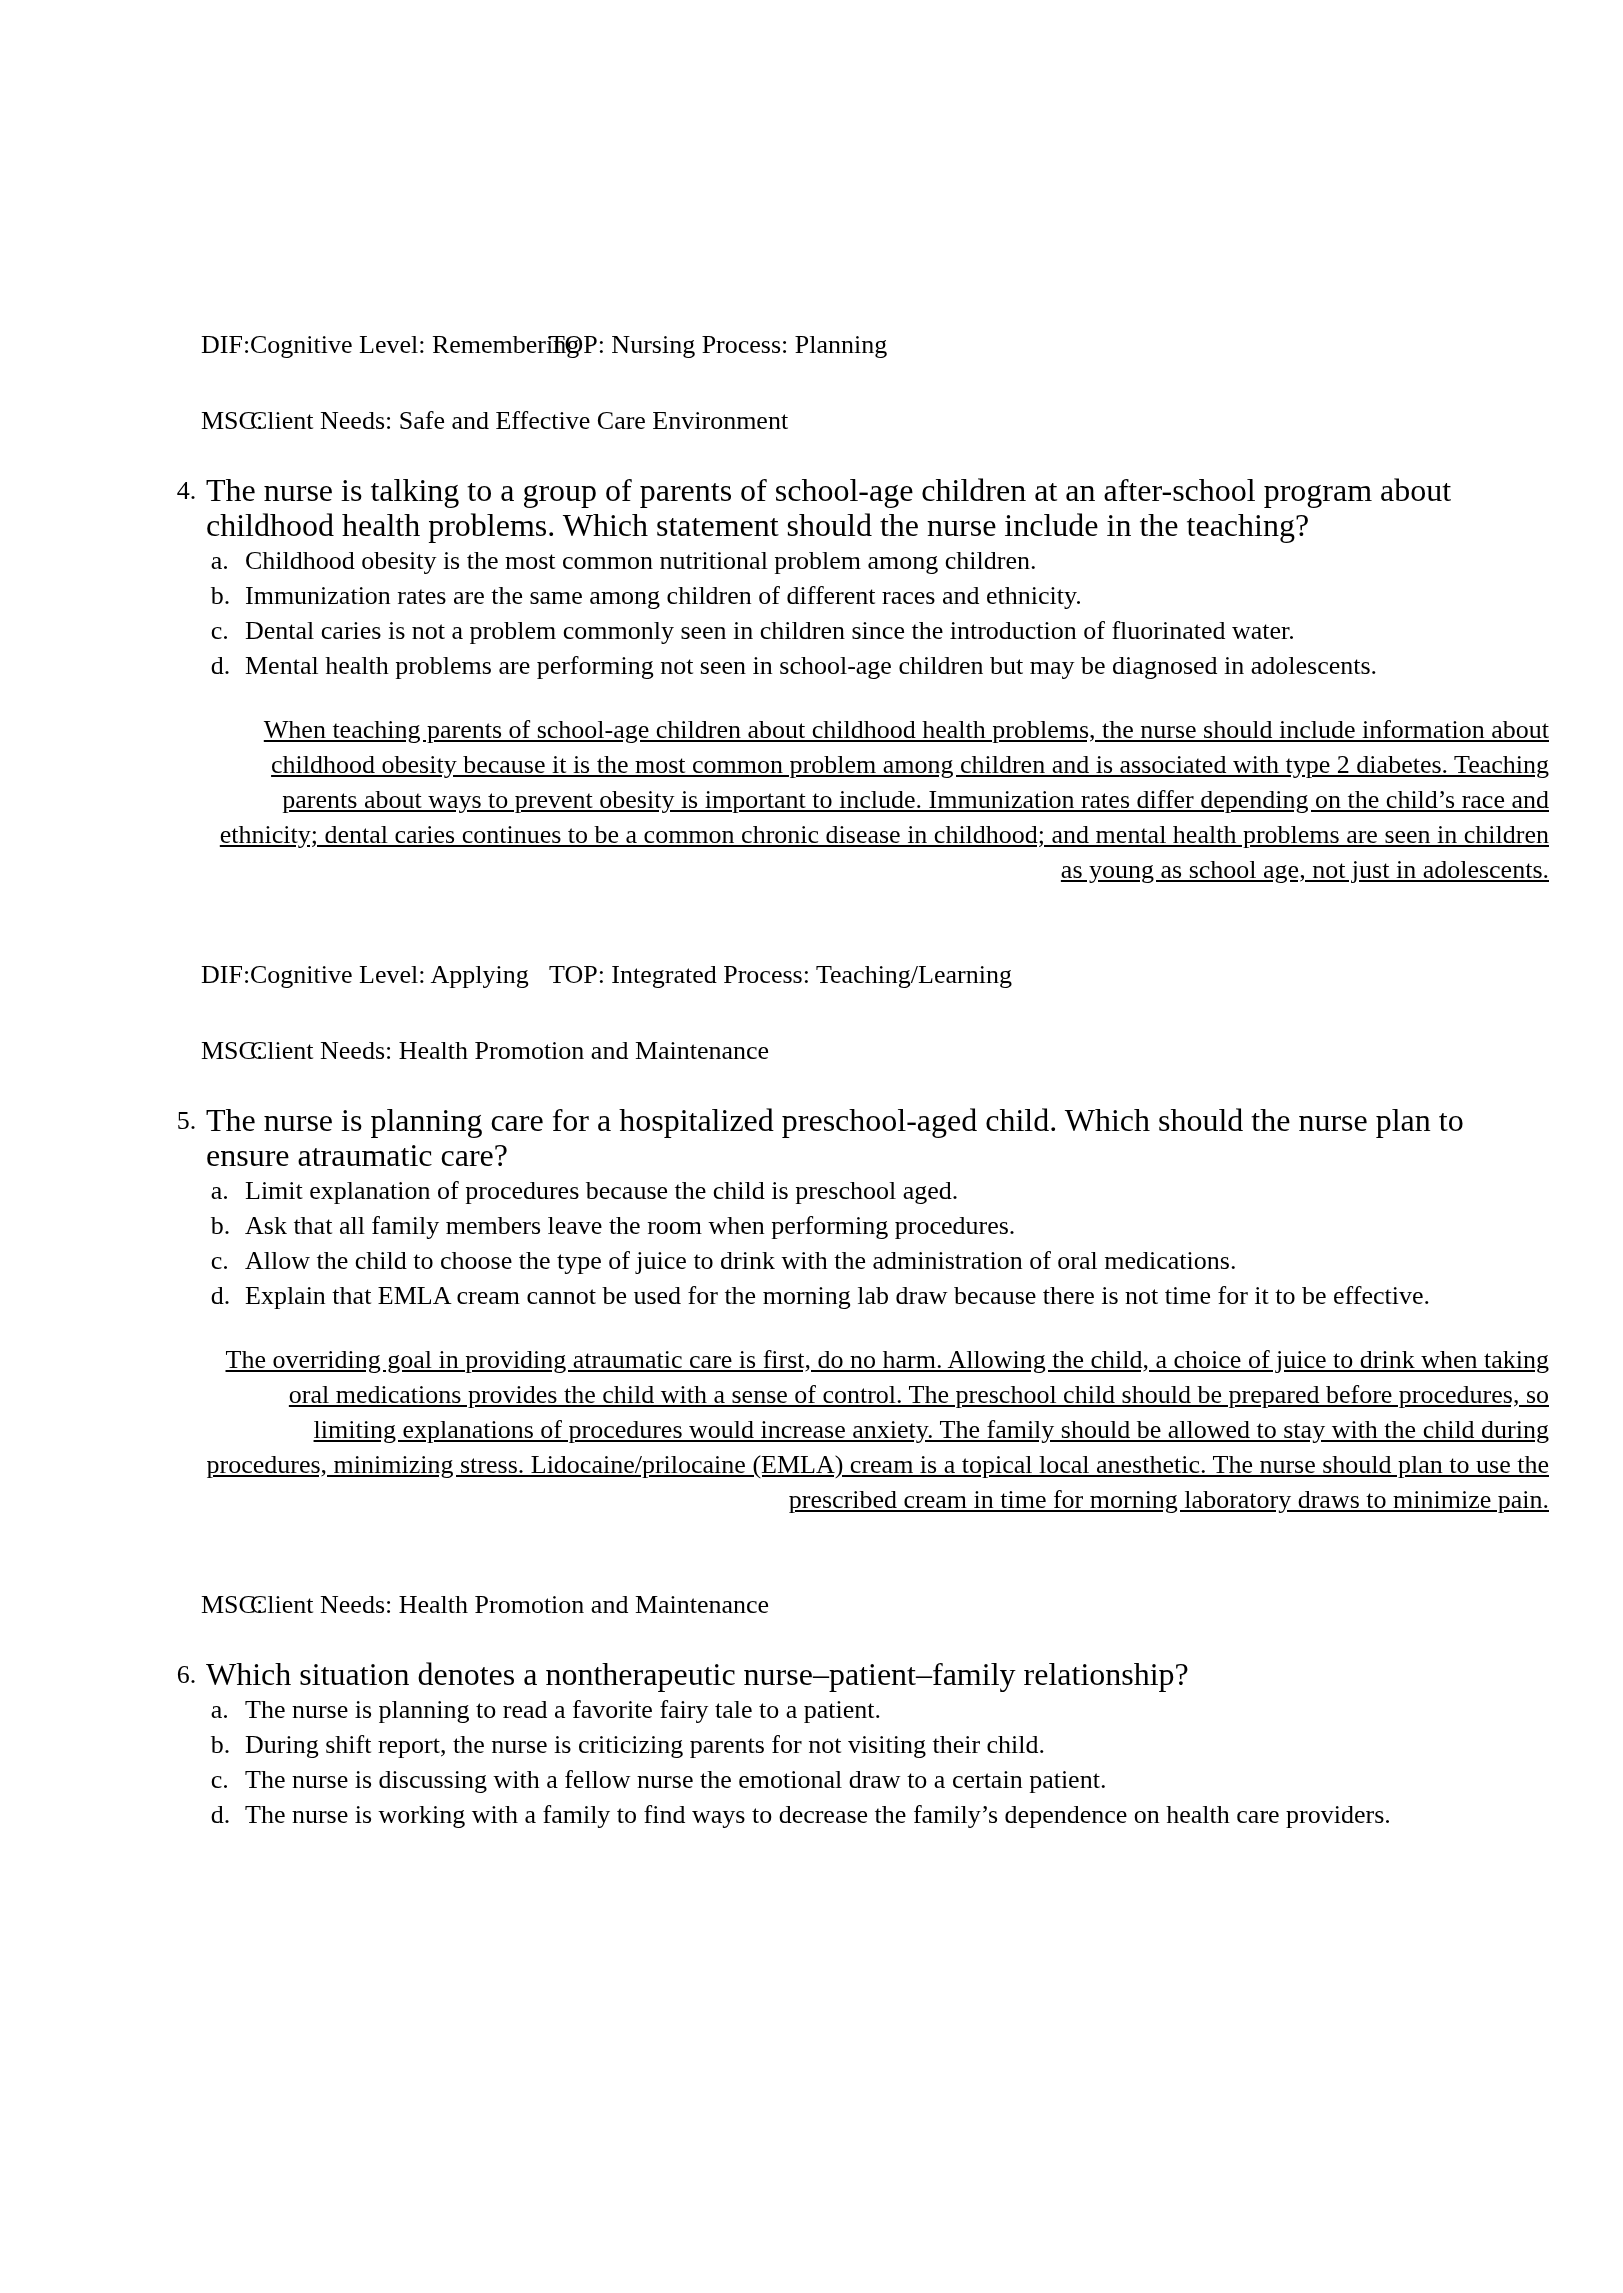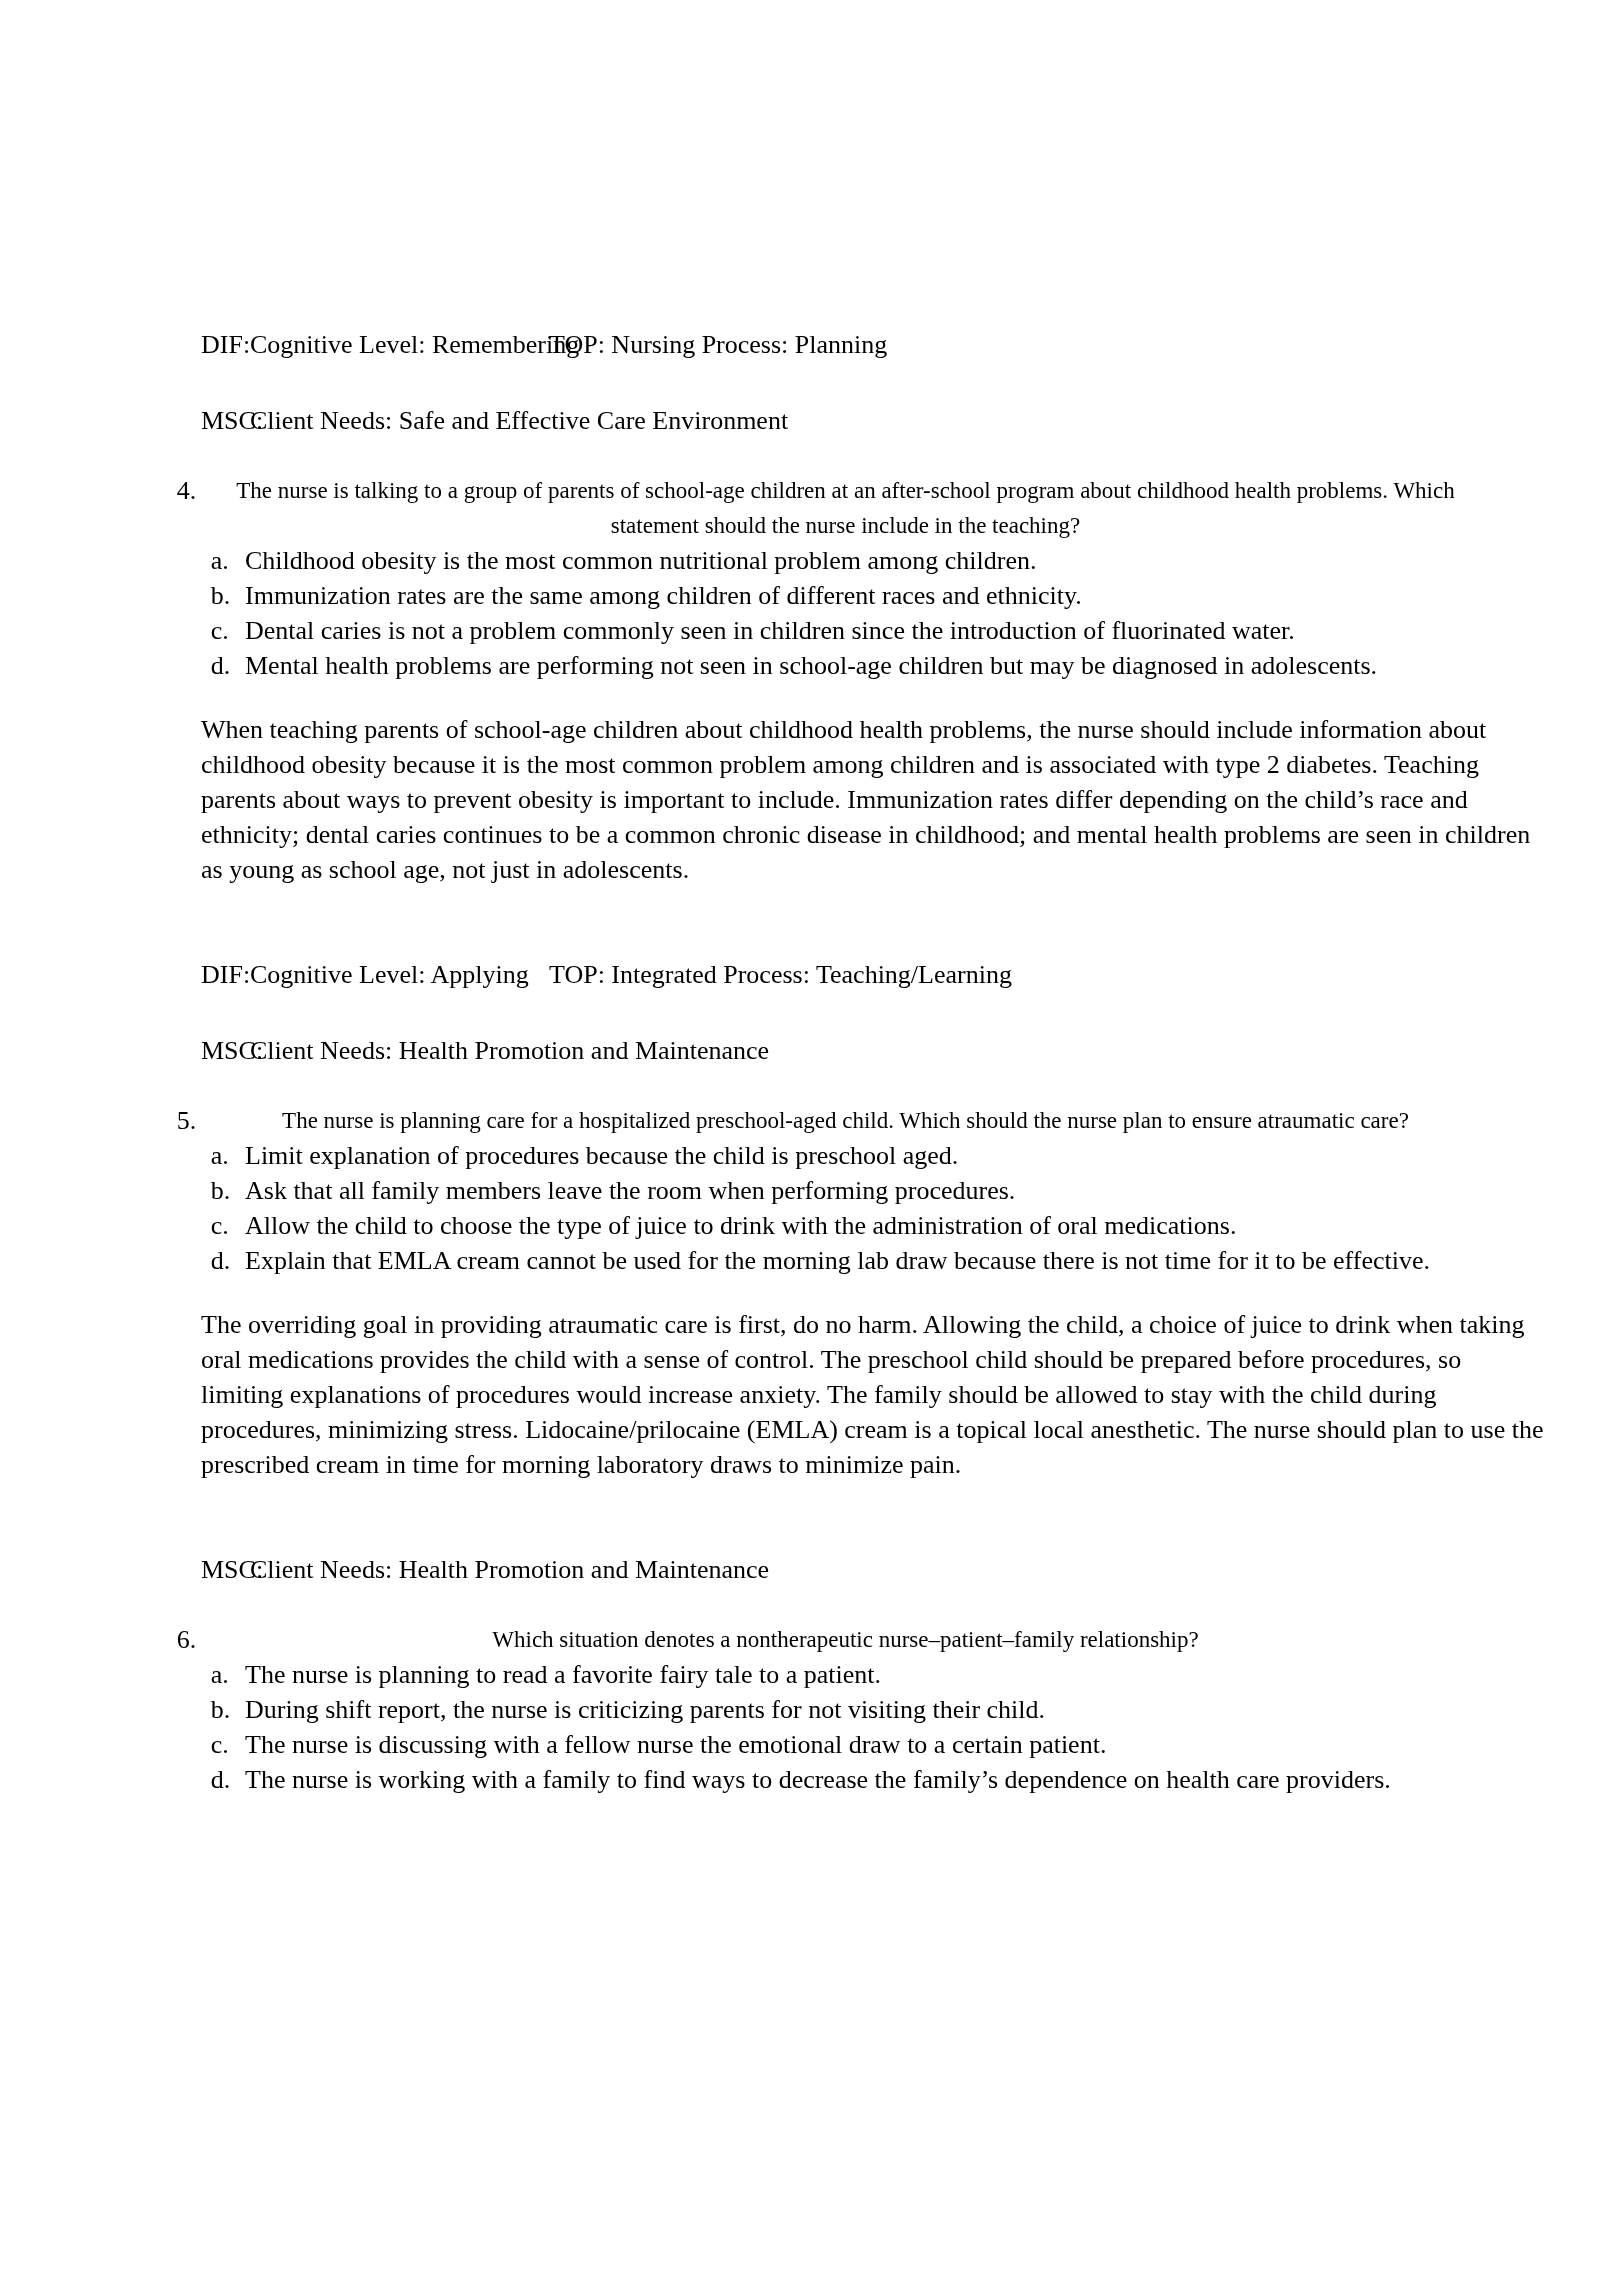--- a/index.html
+++ b/index.html
@@ -69,24 +69,24 @@
     flex: 0 0 47px;
     text-align: right;
     padding-right: 9.8px;
     box-sizing: border-box;
     font-size: 26px;
     line-height: 35px;
     margin-left: -42px;
   }
   .q-stem {
     flex: 1 1 auto;
-    font-size: 23px;
+    font-size: 32px;
     line-height: 35px;
     max-width: 1279px;
-    text-align: center;
+    text-align: left;
   }
 
   .options {
     margin: 0;
     padding: 0;
   }
   .opt-row {
     display: flex;
     align-items: flex-start;
   }
@@ -110,21 +110,22 @@
   .ans-block {
     font-size: 26px;
     line-height: 35px;
   }
   .ans-label {
     display: block;
   }
   .rationale {
     display: block;
     max-width: 1348px;
-    text-align: left;
+    text-align: right;
+    text-decoration: underline;
   }
   .spacer-md { height: 29px; }
   .spacer-lg { height: 35px; }
 </style>
 </head>
 <body>
 
 <div class="page">
   <div class="content">
 

